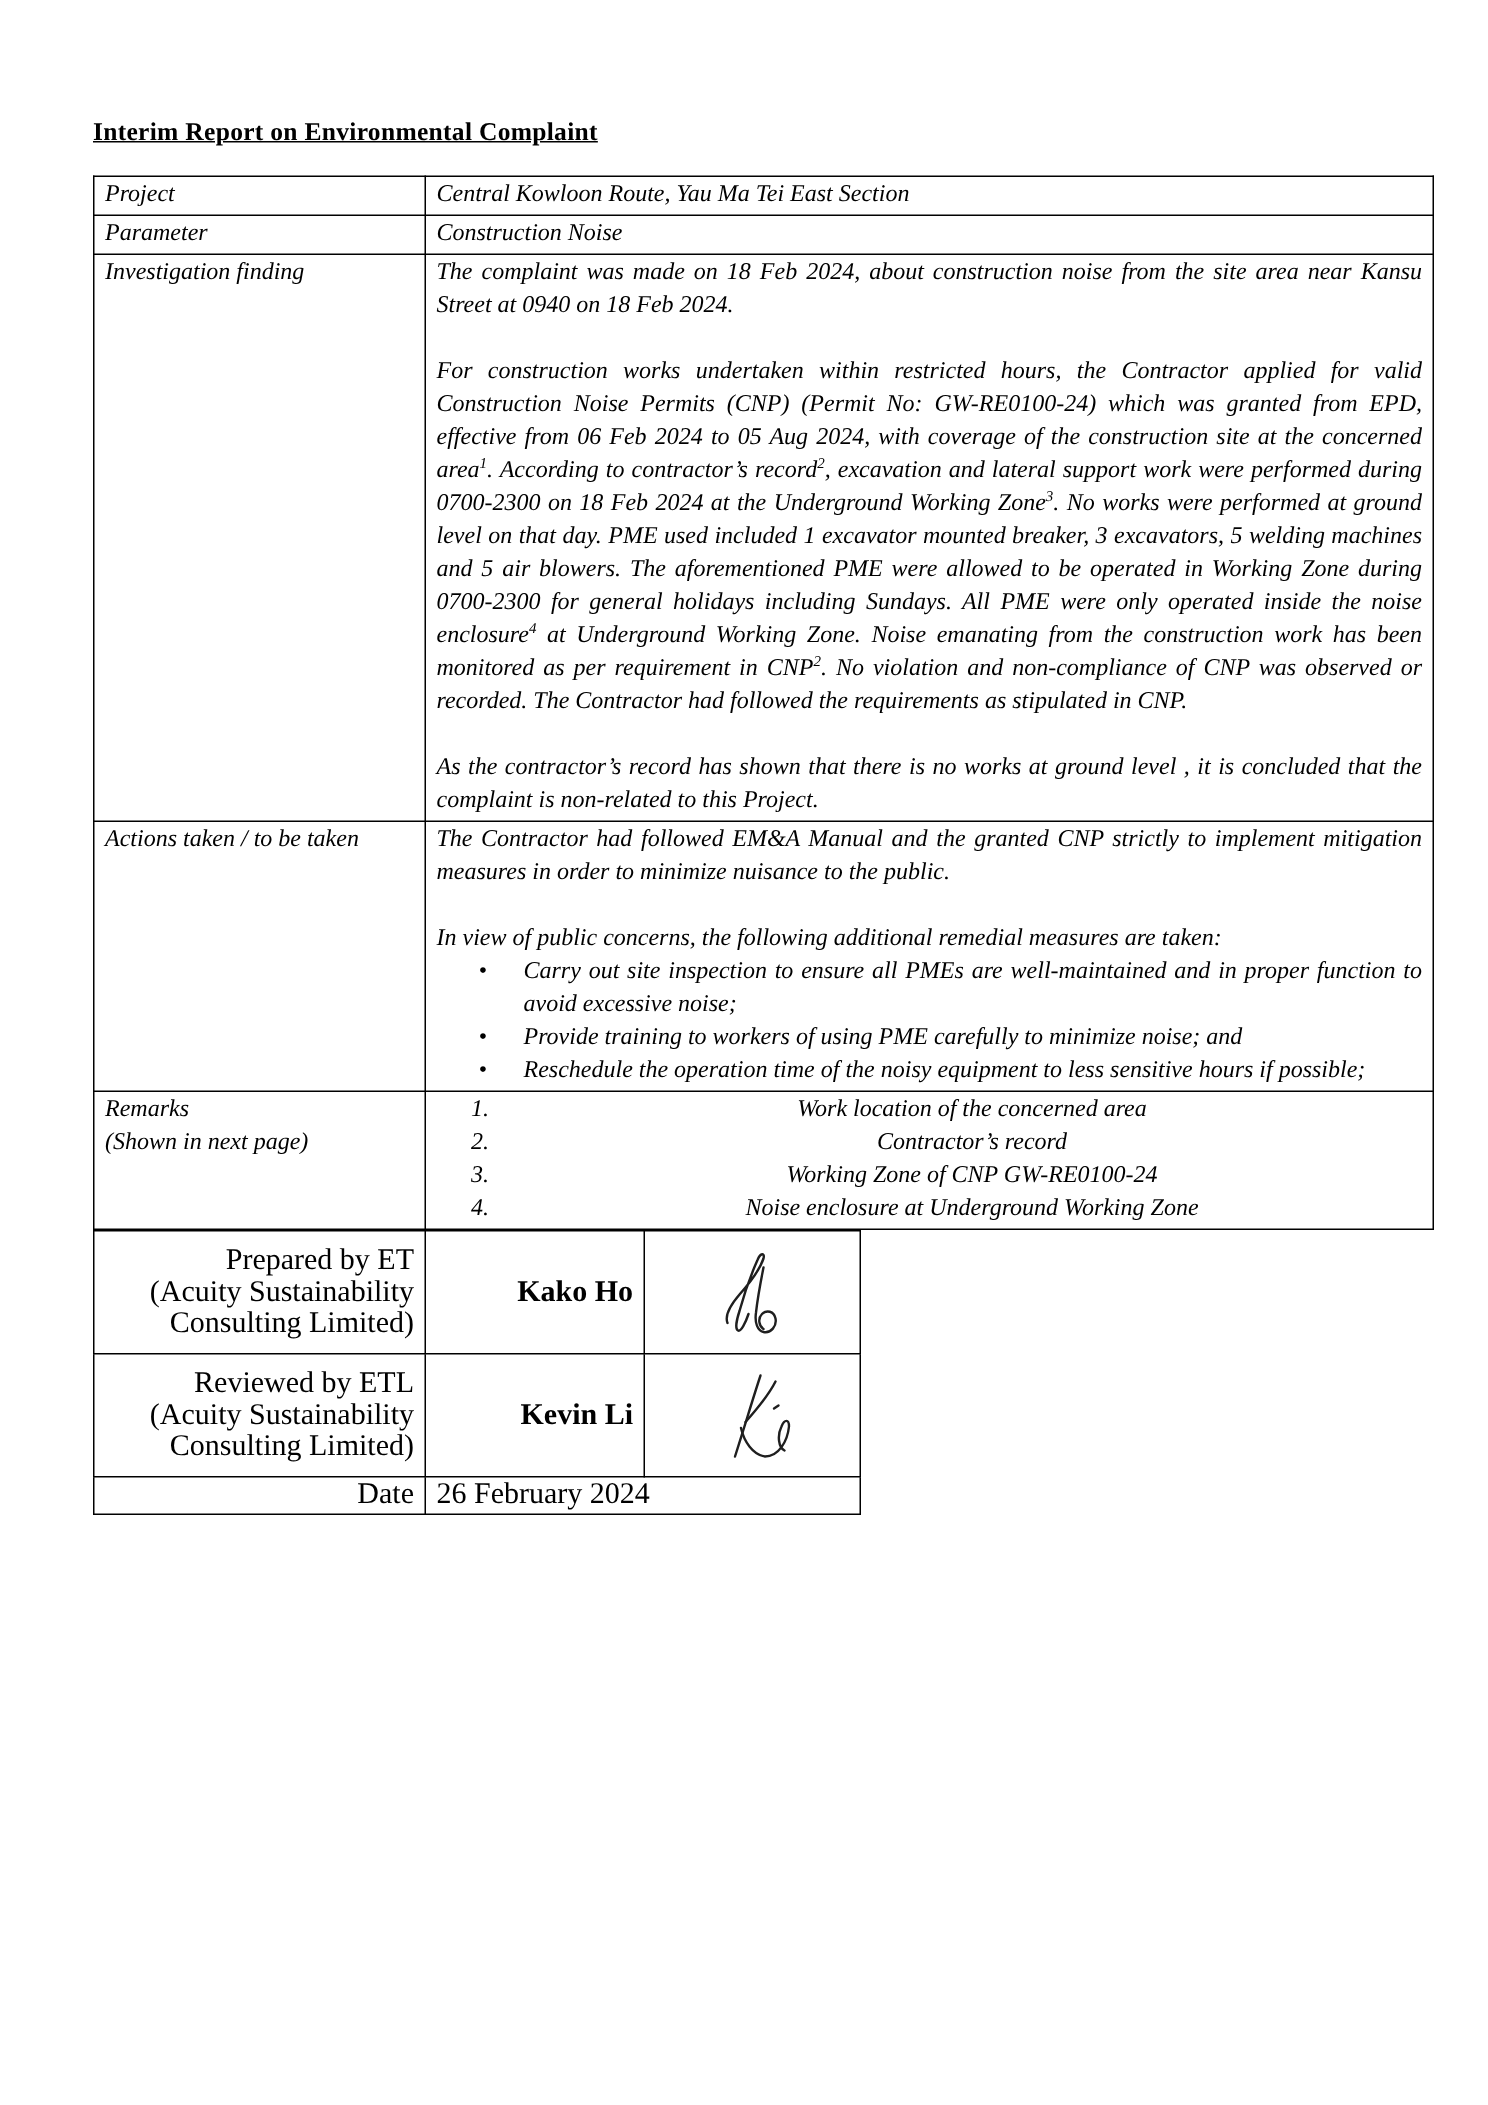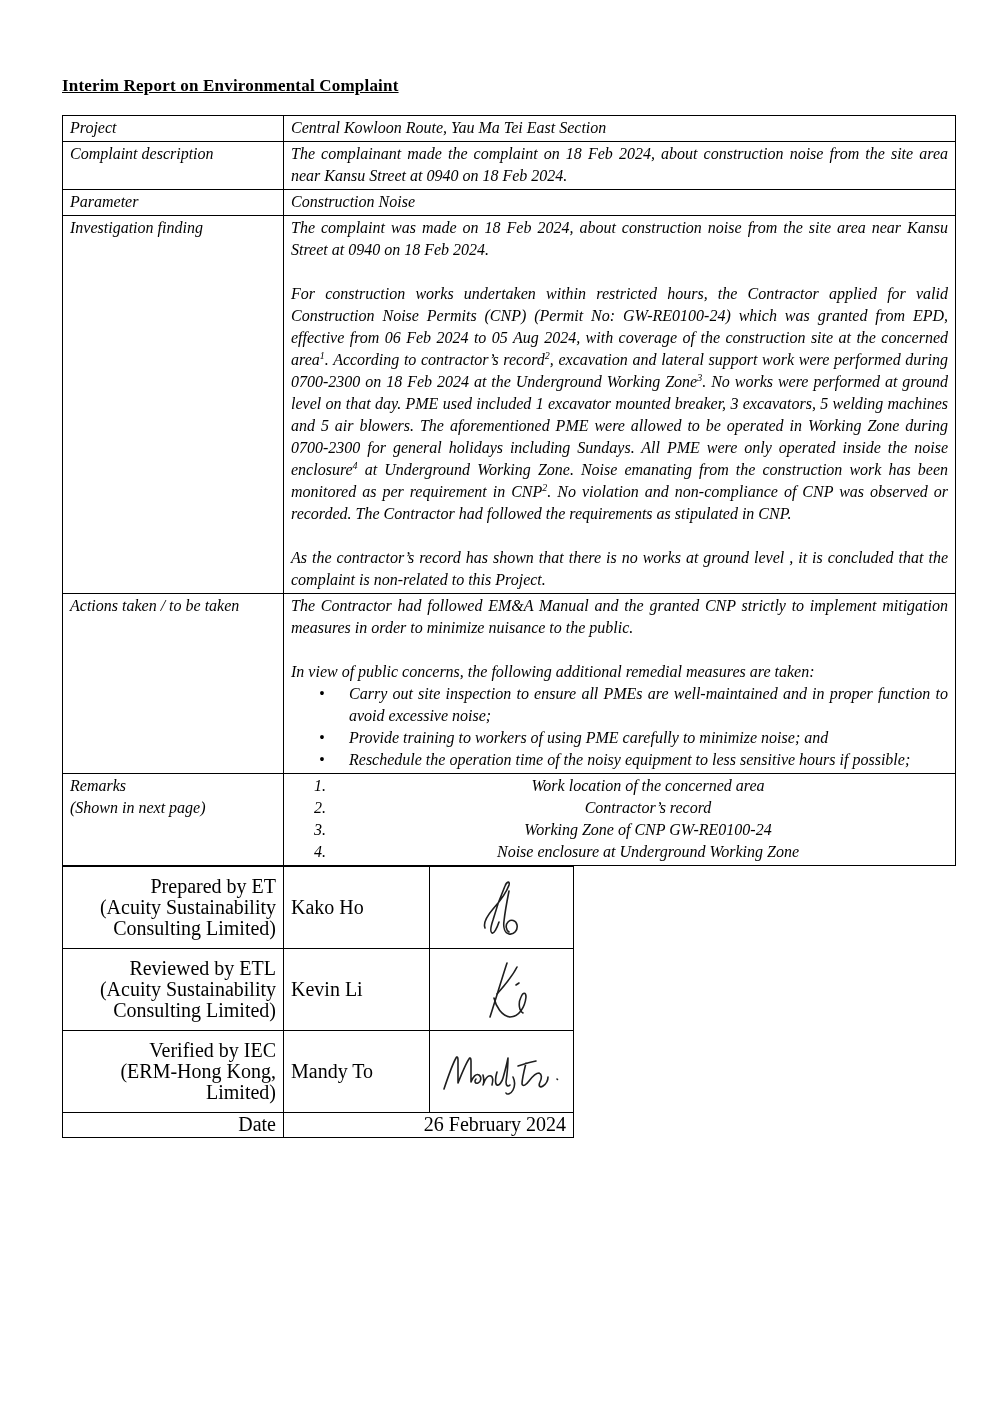--- a/index.html
+++ b/index.html
@@ -1,21 +1,21 @@
 <!DOCTYPE html>
 <html><head>
 <meta charset="utf-8">
 <style>
   html, body { margin: 0; padding: 0; background: #ffffff; }
   body {
     width: 992px; height: 1403px;
     font-family: "Liberation Serif", serif;
     color: #000; overflow: hidden;
   }
-  .page { width: 893px; margin-left: 62px; padding-top: 76px; }
+  .page { width: 893px; margin-left: 62px; padding-top: 52px; margin-top: 26px; }
 
   .doc-title {
     font-size: 17px; font-weight: bold; text-decoration: underline;
     margin: 0 0 19px 0; letter-spacing: 0.2px;
   }
 
   table { border-collapse: collapse; table-layout: fixed; }
   .report-table { width: 893px; }
   .report-table td {
     border: 1.5px solid #000;
@@ -37,25 +37,25 @@
   .num-marker { flex: 0 0 34px; margin-left: 23px; }
   .num-text { flex: 1; text-align: center; }
 
   .signoff-table { width: 511px; }
   .signoff-table td {
     border: 1.5px solid #000;
     font-size: 20px; line-height: 21px;
     padding: 2px 7px;
   }
   .signoff-table .so-label { text-align: right; vertical-align: middle; }
-  .signoff-table .so-name  { text-align: left; vertical-align: middle; }
+  .signoff-table .so-name  { text-align: right; vertical-align: middle; font-weight: bold; }
   .signoff-table .so-sig   { text-align: center; vertical-align: middle; padding: 1px; }
   .signoff-table tr.signer-row { height: 82px; }
   .signoff-table tr.date-row td { height: 23px; padding-top: 0; padding-bottom: 1px; }
-  .signoff-table .so-date { text-align: right; vertical-align: middle; }
+  .signoff-table .so-date { text-align: left; vertical-align: middle; }
 
   .sig svg { display: block; margin: 0 auto; }
   .sig path { fill: none; stroke: #1f1f1f; stroke-width: 1.6; stroke-linecap: round; stroke-linejoin: round; }
 </style>
 </head>
 <body>
 
 <div class="page">
 
   <h1 class="doc-title">Interim Report on Environmental Complaint</h1>
@@ -66,24 +66,20 @@
         <col style="width:672px">
       </colgroup>
 
     <tbody>
         <tr>
       <td class="lbl">Project</td>
       <td class="val">Central Kowloon Route, Yau Ma Tei East Section</td>
     </tr>
 
 
-    <tr>
-      <td class="lbl">Complaint description</td>
-      <td class="val just">The complainant made the complaint on 18 Feb 2024, about construction noise from the site area near Kansu Street at 0940 on 18 Feb 2024.</td>
-    </tr>
 
     <tr>
       <td class="lbl">Parameter</td>
       <td class="val">Construction Noise</td>
     </tr>
 
     <tr>
       <td class="lbl">Investigation finding</td>
       <td class="val">
         <p class="just">The complaint was made on 18 Feb 2024, about construction noise from the site area near Kansu Street at 0940 on 18 Feb 2024.</p>
@@ -172,38 +168,20 @@
       <td class="so-sig sig">
         <svg width="58" height="64" viewBox="0 0 58 64">
           <path d="M34,5 C30,17 24,37 17,59"></path>
           <path d="M44,9 C40,17 32,27 24,36"></path>
           <path d="M21,40 C23,49 29,58 37,59 C46,59 52,49 53,39 C53,34 50,34 48,39 C45,45 46,53 50,55"></path>
           <path d="M43,27 L46,25"></path>
         </svg>
       </td>
     </tr>
 
-    <tr class="signer-row">
-      <td class="so-label">
-        <div>Verified by IEC</div>
-        <div>(ERM-Hong Kong,</div>
-        <div>Limited)</div>
-      </td>
-      <td class="so-name">Mandy To</td>
-      <td class="so-sig sig">
-        <svg width="124" height="46" viewBox="0 0 124 46">
-          <path d="M4,40 C8,28 12,16 16,9 C17,7 18,8 18,11 L18,34 C22,24 26,14 29,10 C30,8 31,9 31,12 L31,33 C33,28 36,24 39,26 C42,28 41,33 38,34 C35,35 34,32 36,30"></path>
-          <path d="M43,26 C44,30 44,34 43,36 C45,30 48,26 51,27 C53,28 53,32 52,36"></path>
-          <path d="M57,23 C55,29 55,35 57,36 C59,37 62,33 63,29 C65,22 67,14 68,9 C68,15 67,26 66,33 C66,37 68,38 70,36"></path>
-          <path d="M73,28 C75,32 75,37 73,41 C71,45 67,46 66,44"></path>
-          <path d="M78,17 C84,15 90,13 96,12 M86,14 C84,22 82,31 82,35 C83,38 86,36 89,32 C92,28 96,24 99,24 C102,25 102,29 100,33 C98,37 100,39 103,37 C106,35 108,31 108,28"></path>
-          <path d="M117,30 L117.5,30.5"></path>
-        </svg>
-      </td>
-    </tr>
 
     <tr class="date-row">
       <td class="so-label">Date</td>
       <td class="so-date" colspan="2">26 February 2024</td>
     </tr>
   </tbody>
     </table>
 
 </div>
 

